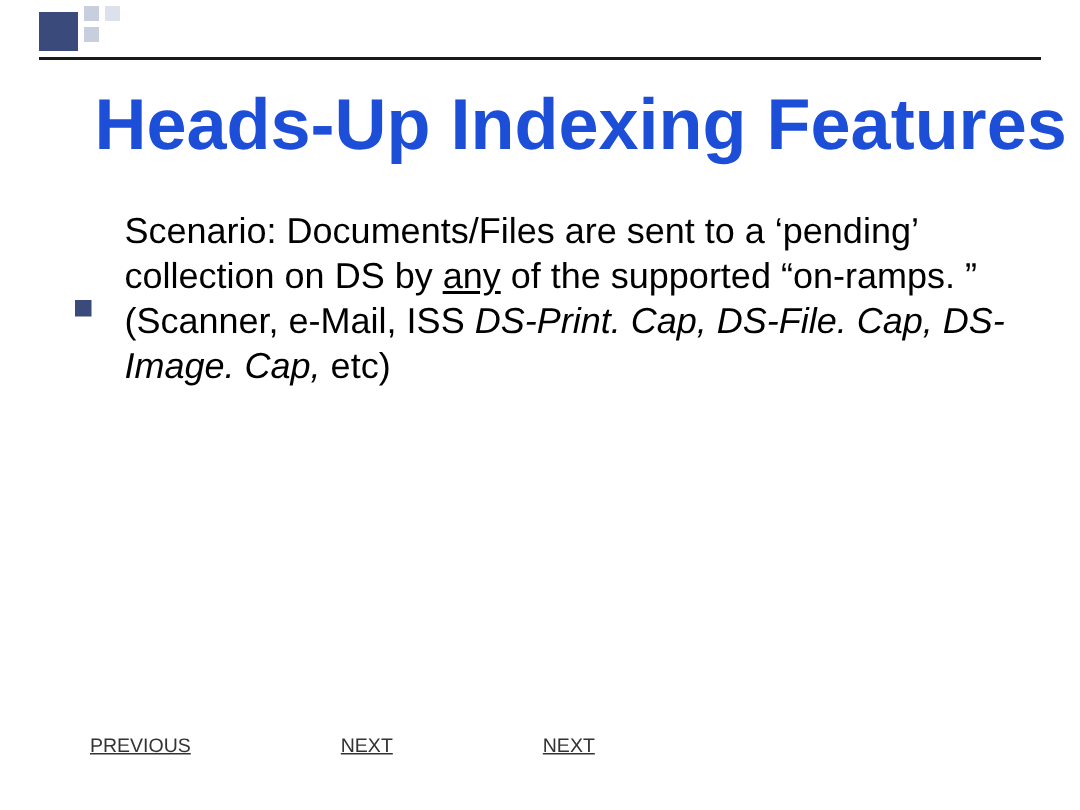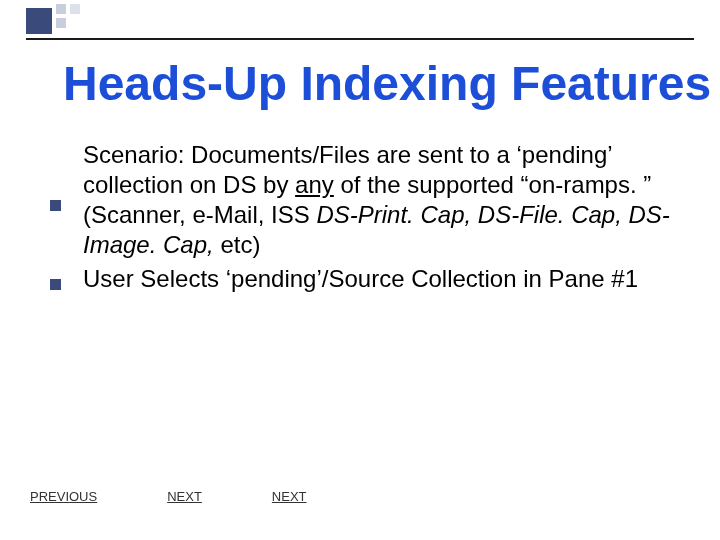--- a/index.html
+++ b/index.html
@@ -99,20 +99,21 @@
     bottom: 36px;
     left: 30px;
     display: flex;
     gap: 70px;
   }
   .nav a {
     font-size: 13px;
     color: #333333;
     text-decoration: underline;
     cursor: pointer;
+    margin-left: 30px;
   }
 </style>
 </head>
 <body>
 
 <div class="corner-deco">
   <div class="big-sq"></div>
   <div class="sm1"></div>
   <div class="sm2"></div>
   <div class="sm3"></div>
@@ -123,26 +124,20 @@
 
 <div class="content">
 
   <div class="bullet-item">
     <div class="bullet-mark"></div>
     <div class="bullet-text">
       <span>Scenario: Documents/Files are sent to a ‘pending’ collection on DS by </span><span class="u">any</span><span> of the supported “on-ramps. ” (Scanner, e-Mail, ISS </span><span class="i">DS-Print. Cap, DS-File. Cap, DS-Image. Cap,</span><span> etc)</span>
     </div>
   </div>
 
-  <div class="bullet-item">
-    <div class="bullet-mark"></div>
-    <div class="bullet-text">
-      <span>User Selects ‘pending’/Source Collection in Pane #1</span>
-    </div>
-  </div>
 
 
 </div>
 
 <div class="nav">
   <a>PREVIOUS</a>
   <a>NEXT</a>
   <a>NEXT</a>
 </div>
 

